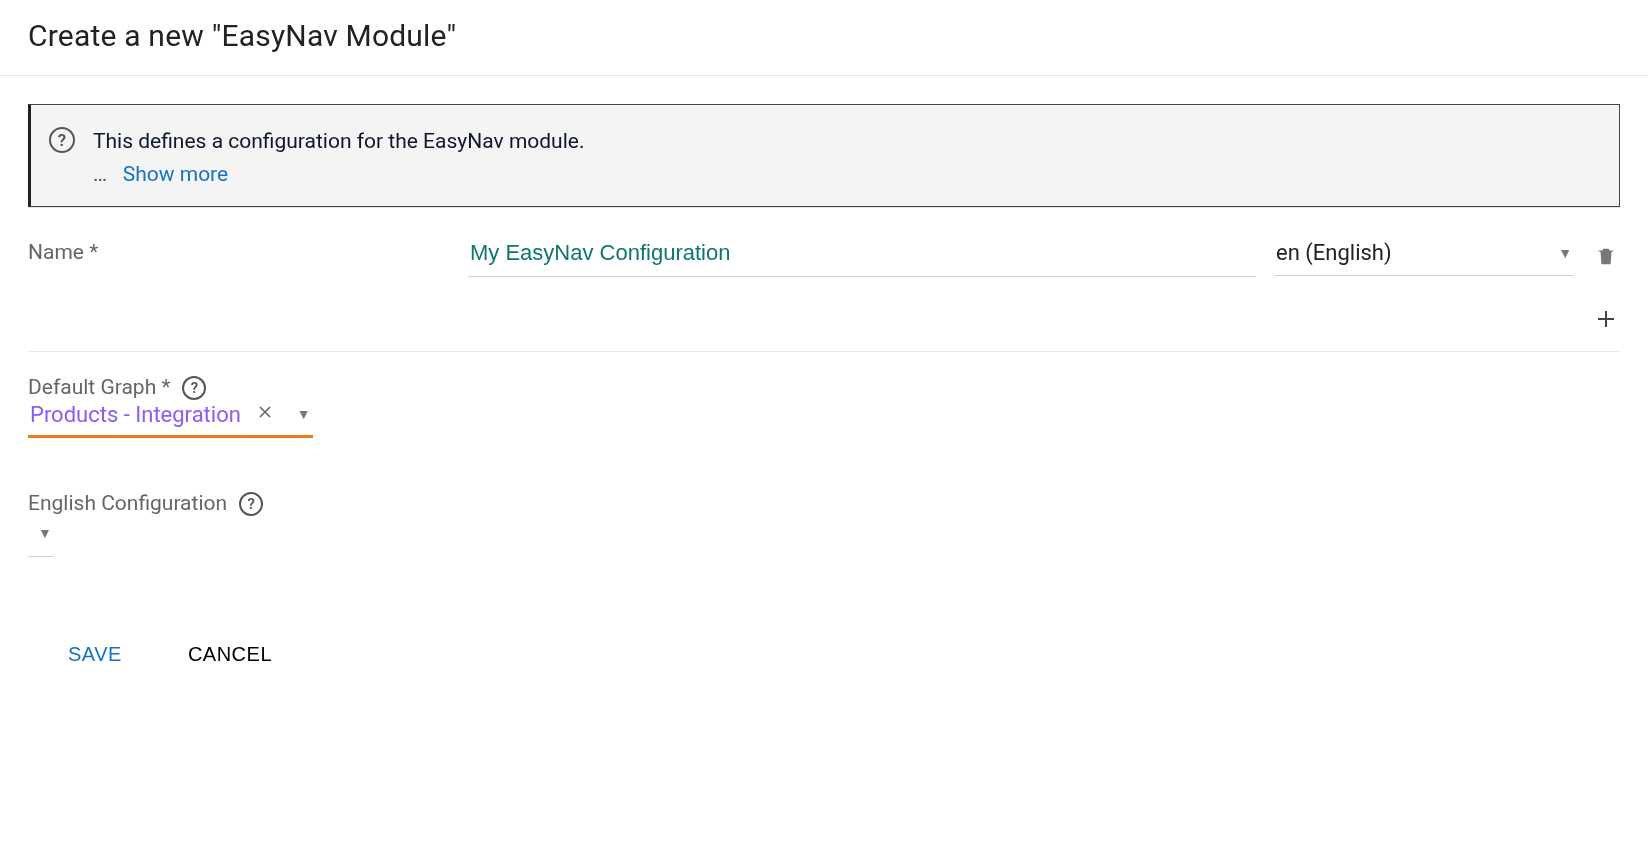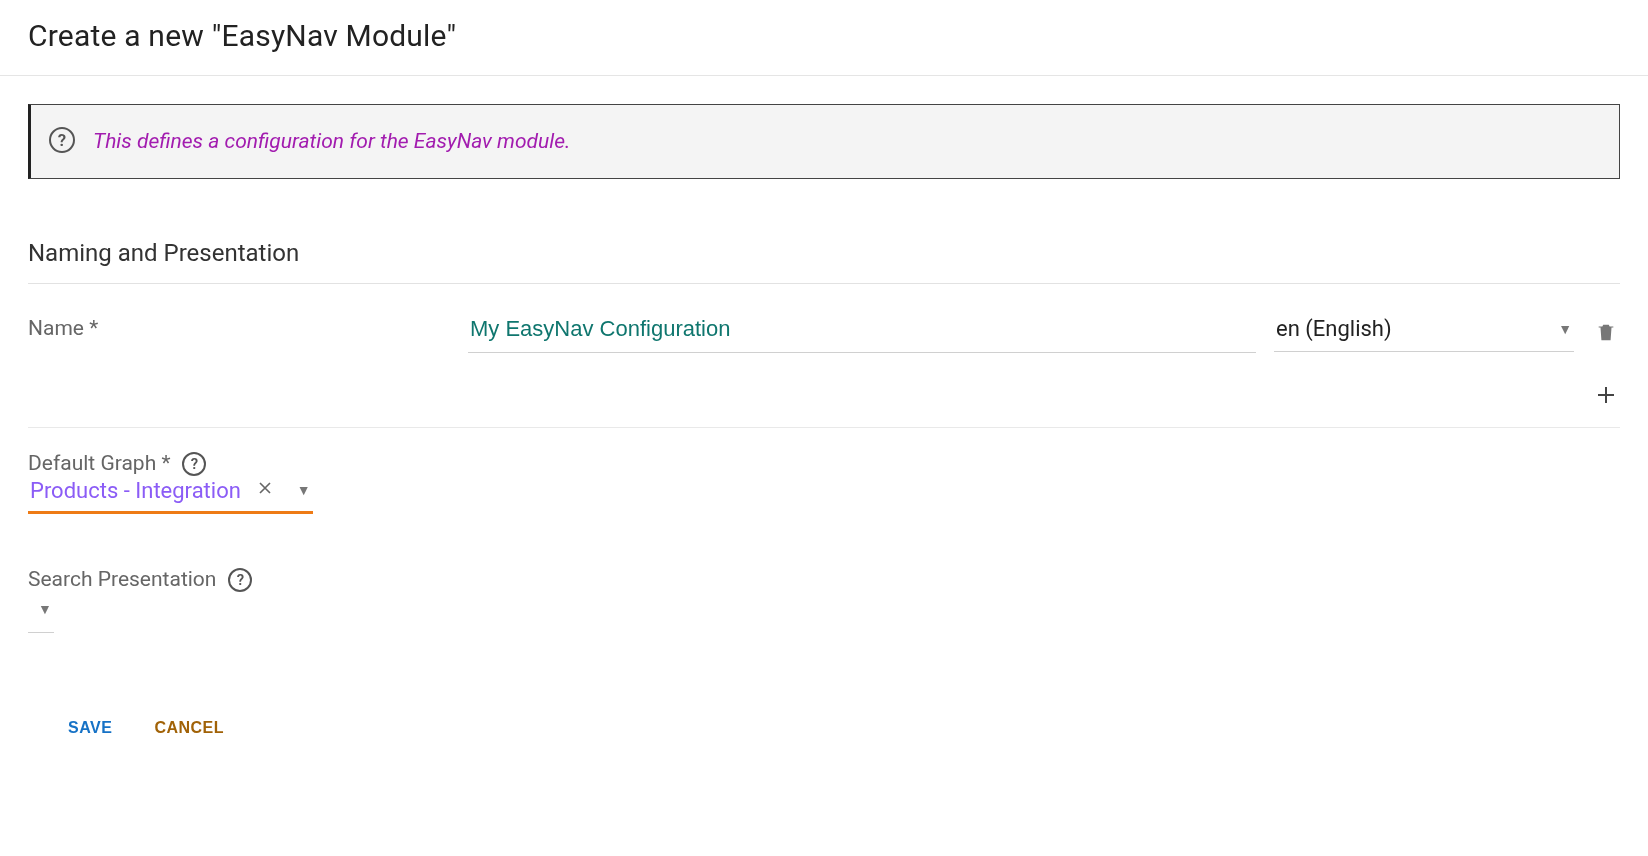--- a/index.html
+++ b/index.html
@@ -20,21 +20,21 @@
   align-items: flex-start;
   gap: 18px;
 }
 .help-circle {
   width: 26px; height: 26px; flex-shrink: 0;
   border: 2px solid #555; border-radius: 50%;
   display: flex; align-items: center; justify-content: center;
   color: #555; font-size: 17px; font-weight: 600;
   margin-top: 2px;
 }
-.info-text { font-size: 21px; color: #a21caf; line-height: 1.55; font-style: italic; }
+.info-text { font-size: 21px; color: #0f172a; line-height: 1.55; }
 .show-more-row { margin-top: 4px; font-size: 21px; color: #555; }
 .show-more-link { color: #1672c6; cursor: pointer; }
 
 .section-title { font-size: 24px; color: #333; margin-top: 60px; margin-bottom: 16px; font-weight: 400; }
 .section-divider { border: none; border-top: 1px solid #e2e2e2; }
 
 .field-row { display: flex; align-items: flex-start; padding: 28px 0 18px 0; border-bottom: 1px solid #e9e9e9; }
 .field-row.no-border { border-bottom: none; }
 .field-row.tight { padding-top: 18px; padding-bottom: 14px; flex-direction: column; }
 
@@ -65,40 +65,44 @@
 .icon-btn svg { width: 22px; height: 22px; fill: #777; }
 .icon-btn.plus svg { width: 24px; height: 24px; fill: #444; }
 
 .add-row { display: flex; justify-content: flex-end; padding: 10px 0 18px 0; border-bottom: 1px solid #e9e9e9; }
 
 .default-graph-input { flex: 1; display: flex; align-items: center; border-bottom: 3px solid #ee7b16; padding: 2px 2px 8px 2px; gap: 10px; }
 .default-graph-input .txt { font-size: 22px; color: #8b5cf6; flex: 1; }
 .clear-x { font-size: 22px; color: #666; cursor: pointer; padding: 0 4px; }
 
 .actions { display: flex; gap: 42px; padding: 72px 0 40px 40px; }
-.btn { font-size: 16px; font-weight: 700; letter-spacing: 0.5px; cursor: pointer; background: none; border: none; }
+.btn { font-size: 20px; font-weight: 400; letter-spacing: 0.5px; cursor: pointer; background: none; border: none; }
 .btn.save { color: #1672c6; }
-.btn.cancel { color: #a16207; }
+.btn.cancel { color: #000000; margin-left: 24px; }
 </style>
 </head>
 <body>
 
 <h1 class="page-title">Create a new "EasyNav Module"</h1>
 <hr class="top-divider">
 
 <div class="content">
 
   <div class="info-box">
     <span class="help-circle">?</span>
     <div>
       <div class="info-text">This defines a configuration for the EasyNav module.</div>
+      <div class="show-more-row">
+        <span>…</span>
+        <span>&nbsp;</span>
+        <span class="show-more-link">Show more</span>
+      </div>
     </div>
   </div>
 
-  <h2 class="section-title">Naming and Presentation</h2>
   <hr class="section-divider">
 
   <div class="field-row no-border">
     <div class="label-cell">
       <span>Name *</span>
     </div>
     <div class="value-cell">
       <input class="text-input" value="My EasyNav Configuration" style="">
       <div class="select-wrap lang">
         <span class="select-text">en (English)</span>
@@ -133,21 +137,21 @@
               <path d="M18 6L6 18M6 6l12 12" stroke="#666" stroke-width="2" fill="none"></path>
             </svg>
         </span>
         <span class="select-caret">▼</span>
       </div>
     </div>
   </div>
 
   <div class="field-row tight no-border" style="padding-top:34px;">
     <div class="label-cell">
-      <span>Search Presentation</span>
+      <span>English Configuration</span>
       <span class="help-circle">?</span>
     </div>
     <div class="value-cell">
       <div class="select-wrap full">
         <span class="select-text empty"></span>
         <span class="select-caret">▼</span>
       </div>
     </div>
   </div>
 

